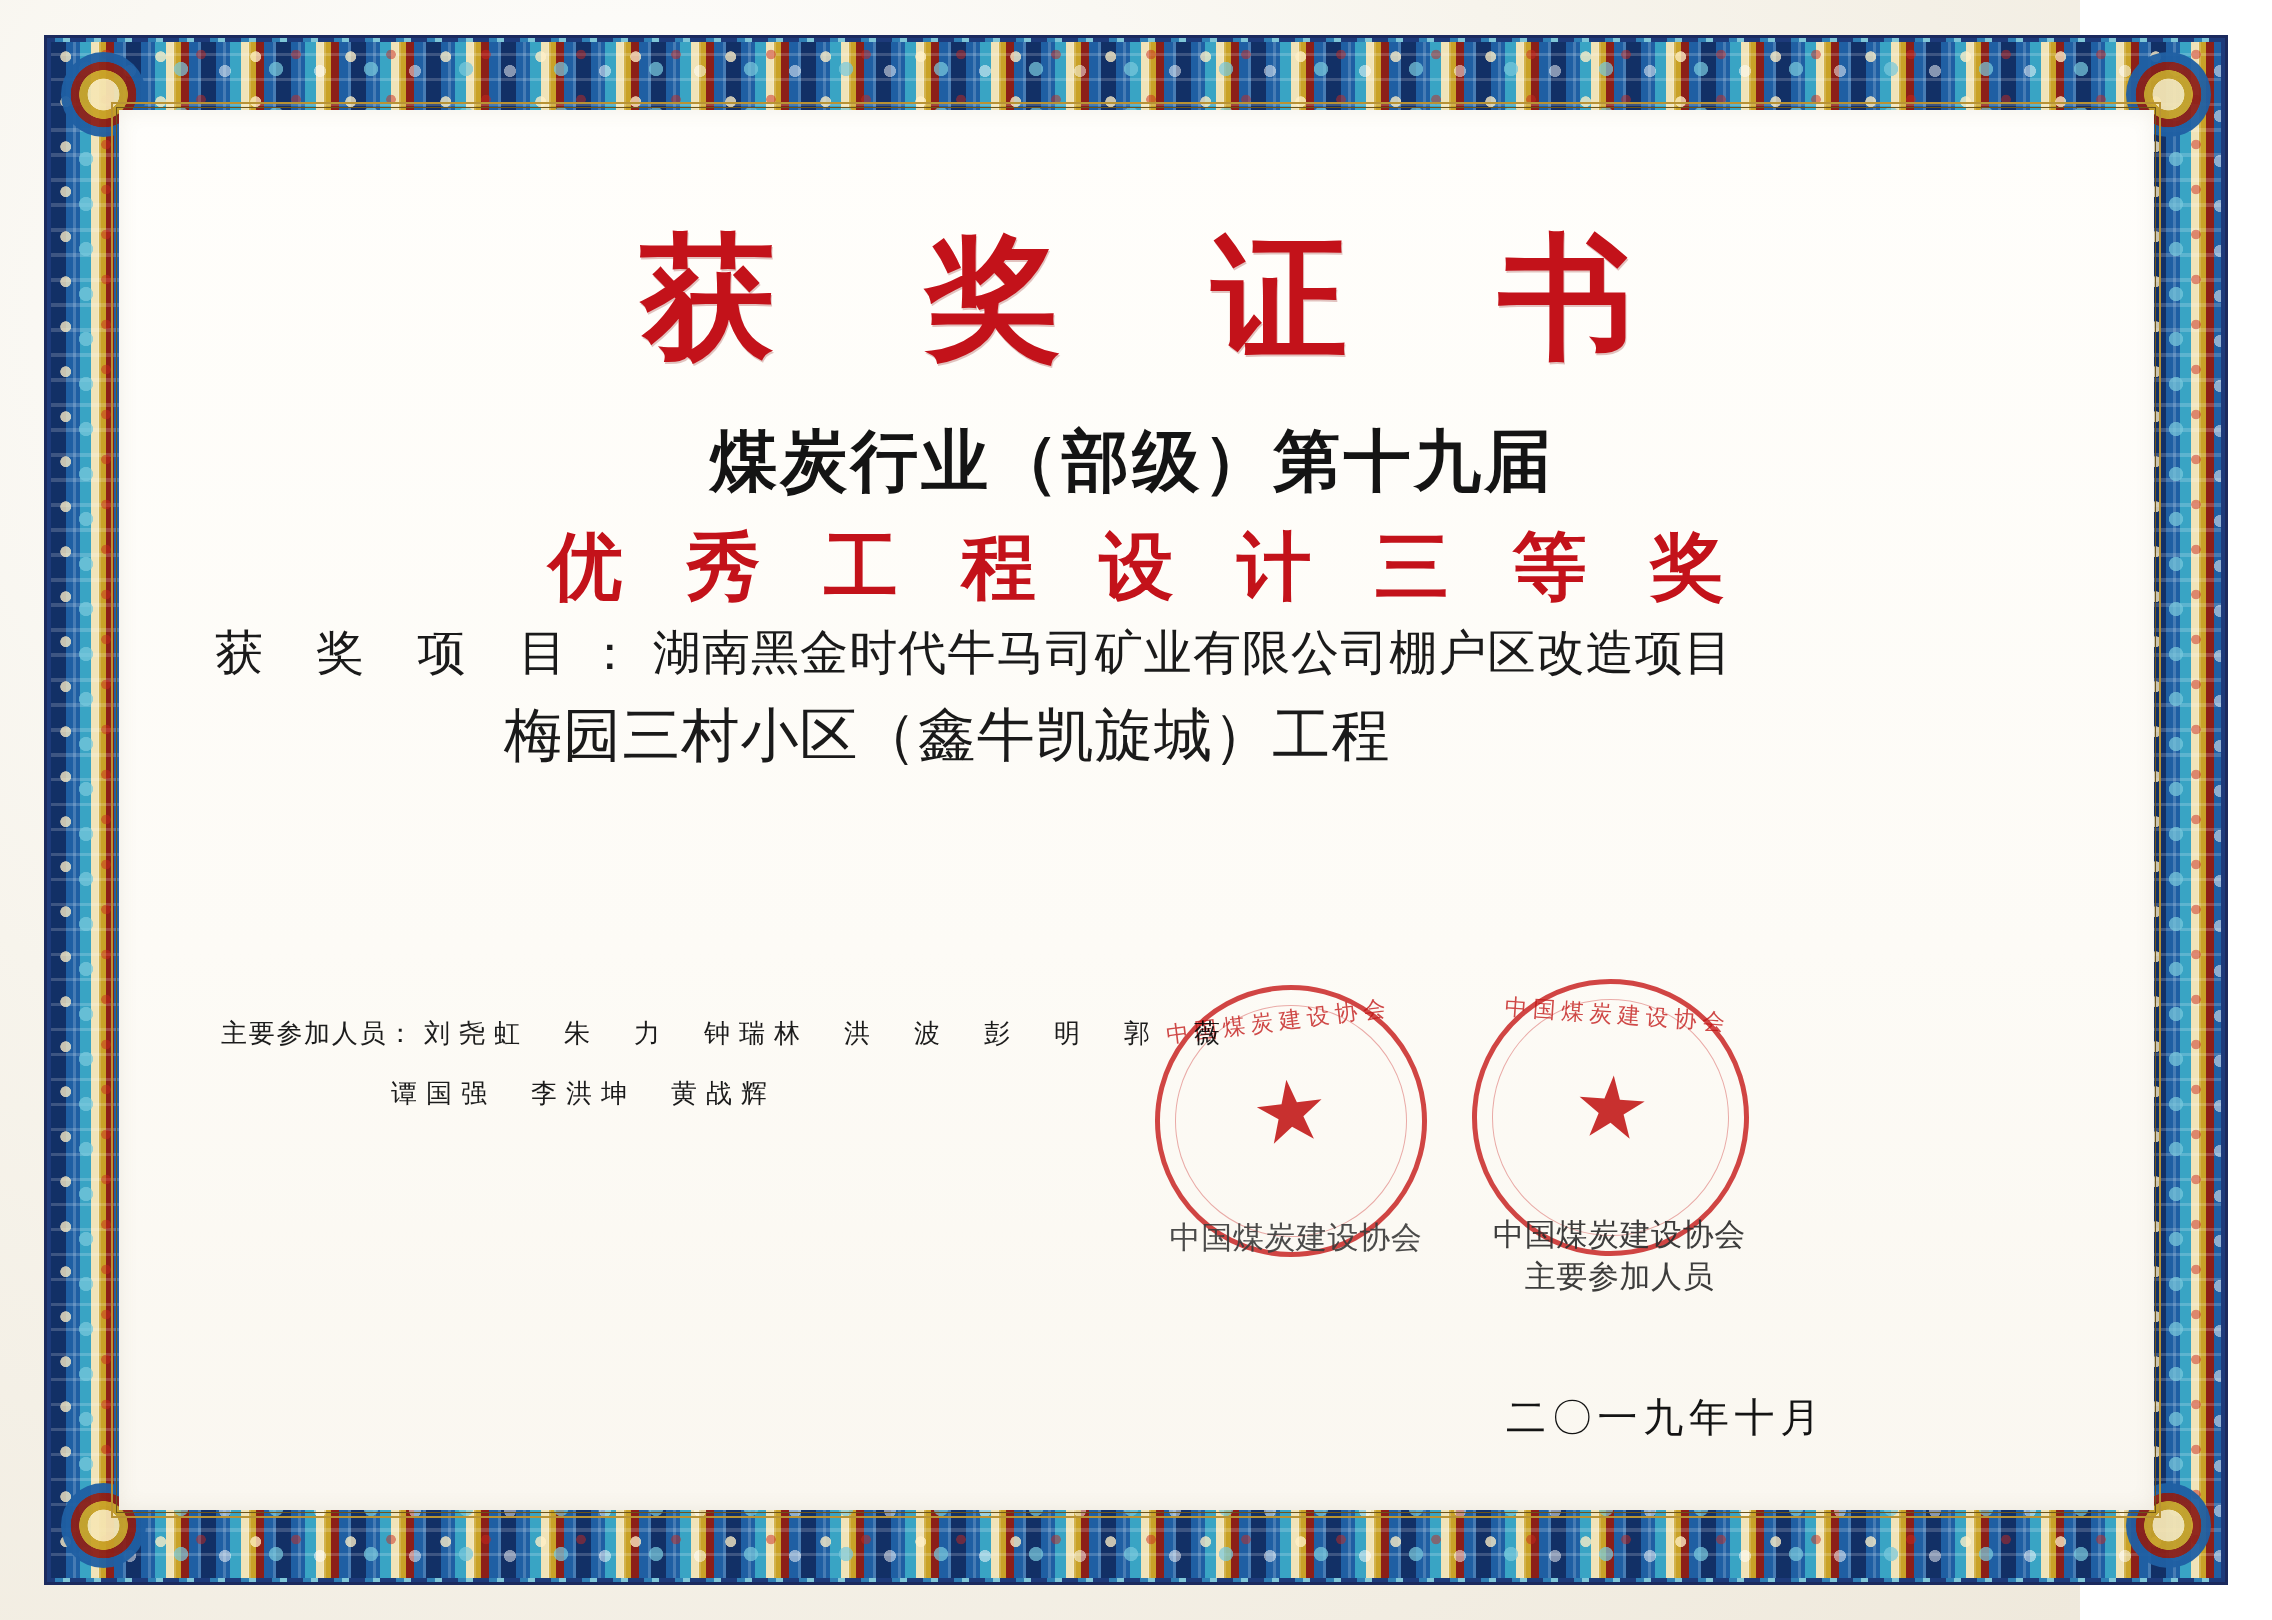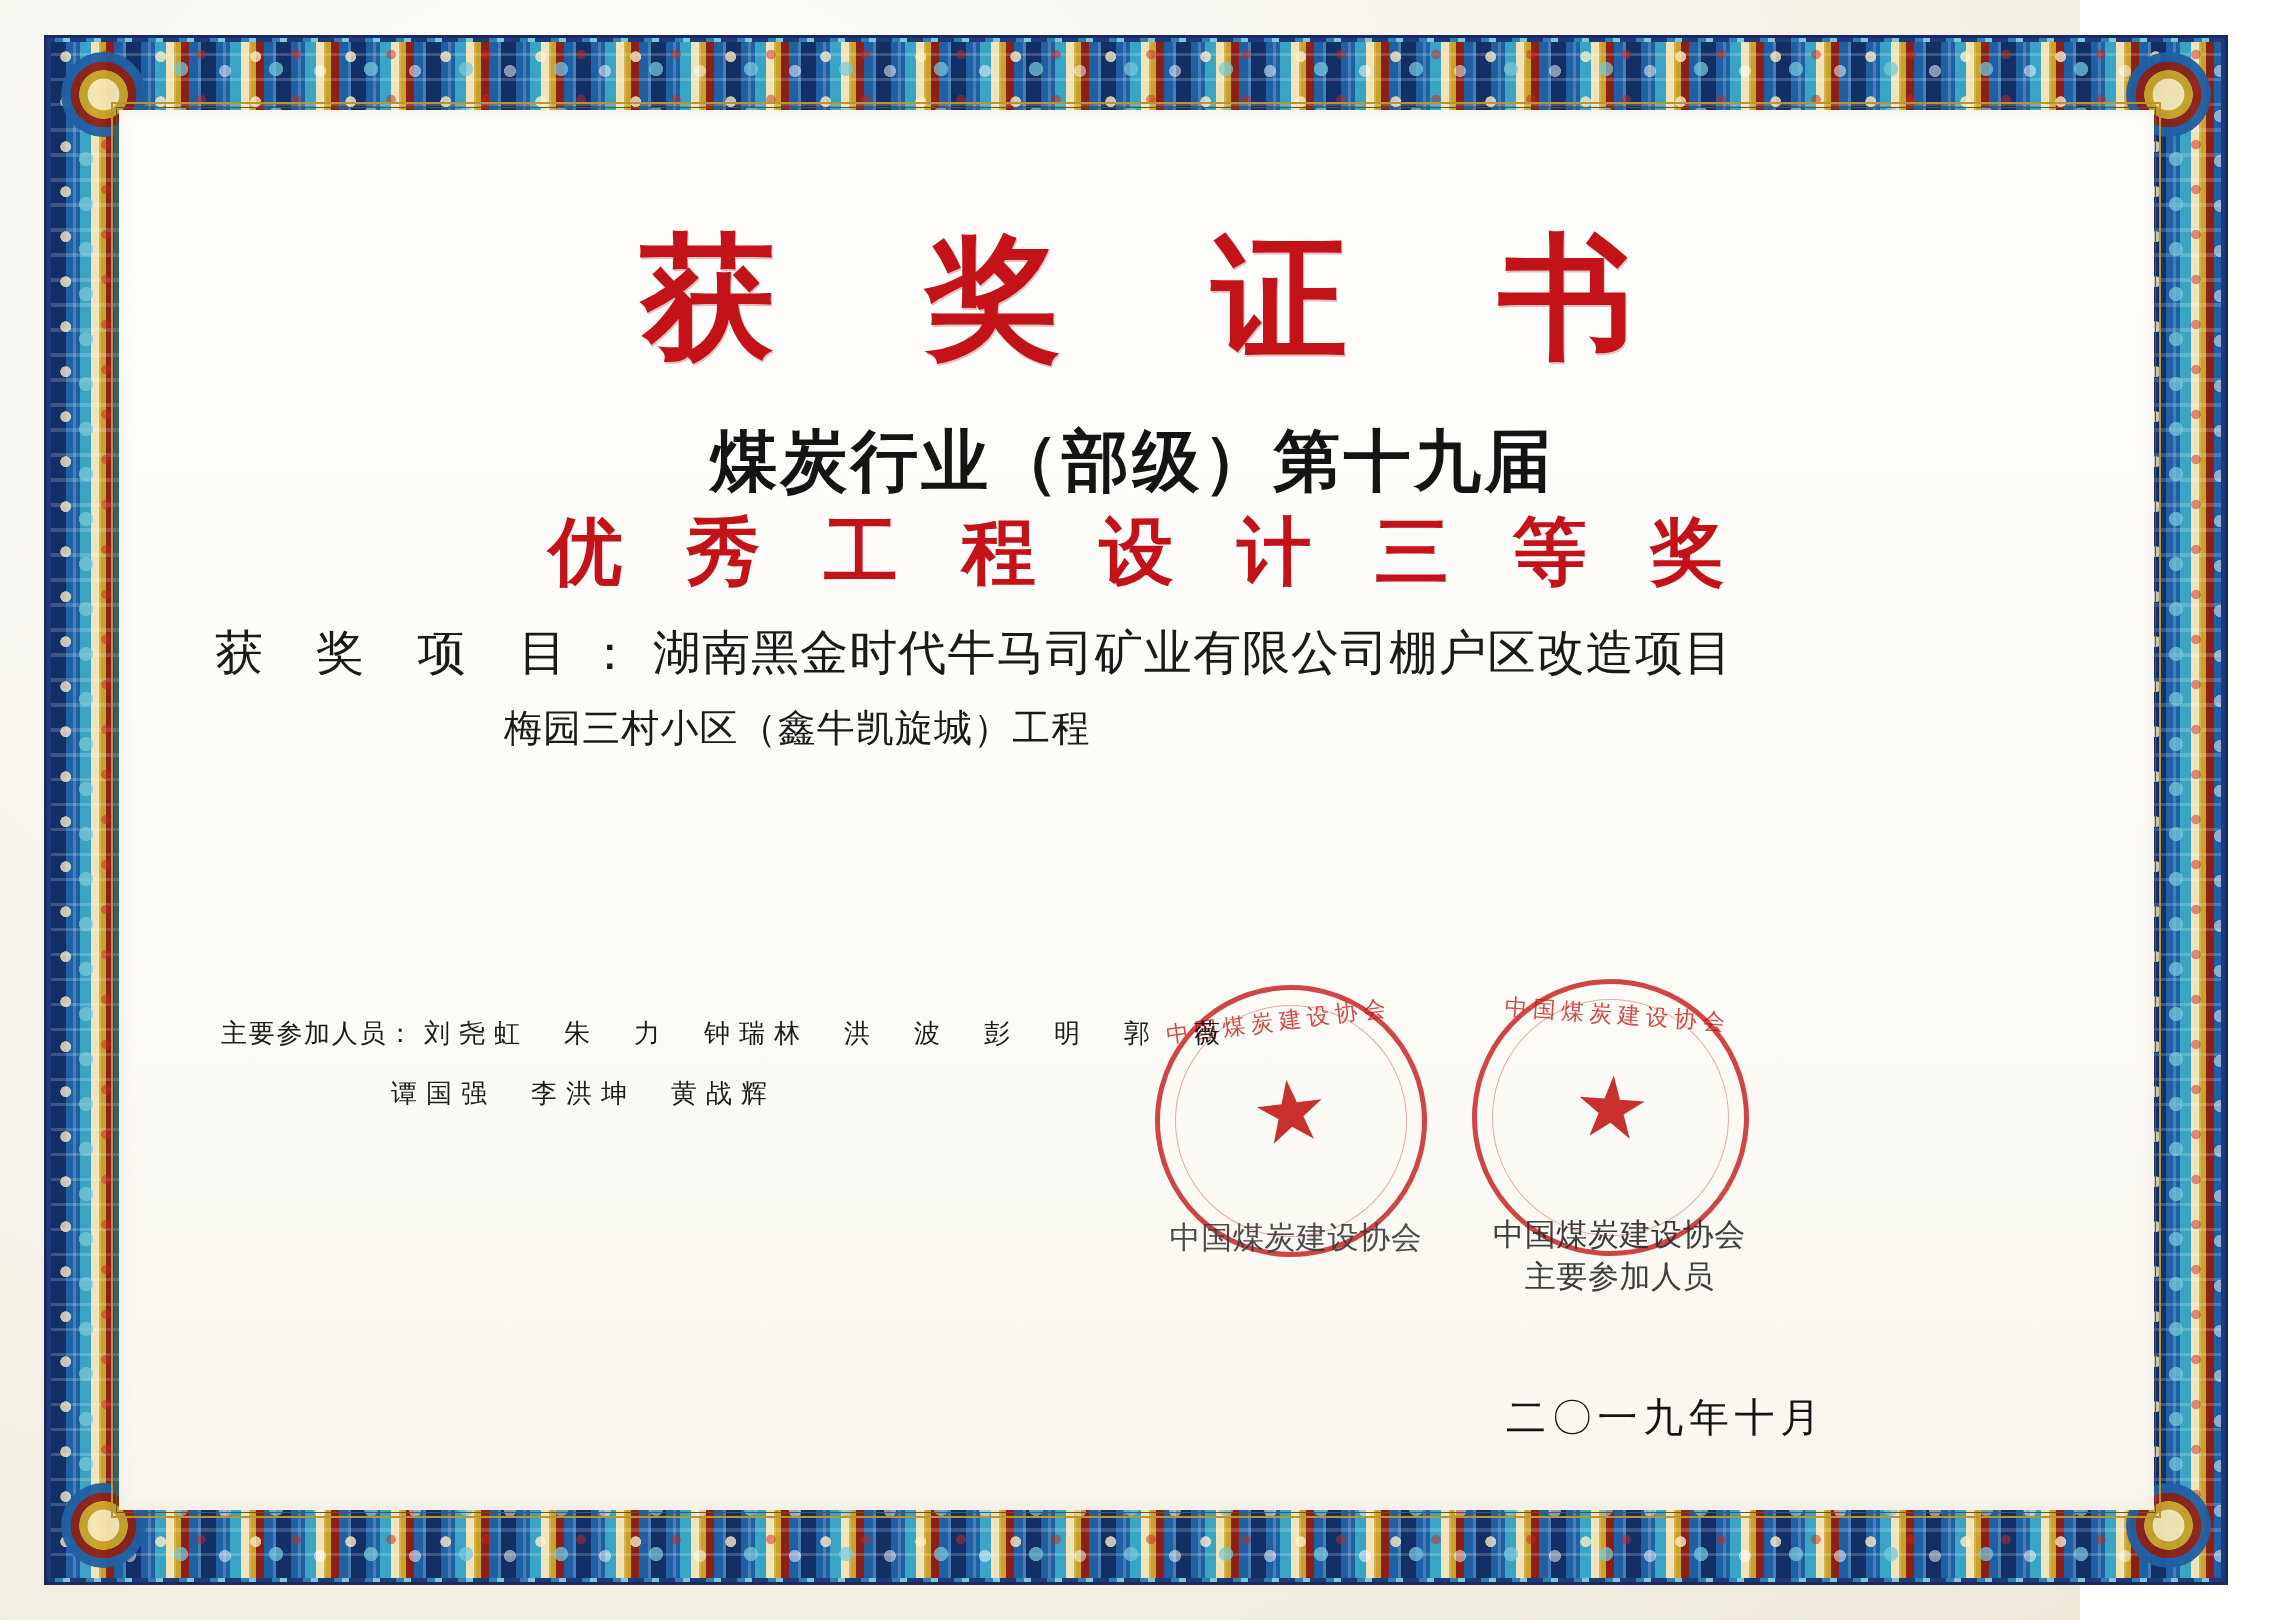--- a/index.html
+++ b/index.html
@@ -156,21 +156,21 @@
     font-weight: 700;
     font-size: 67px;
     letter-spacing: 3.4px;
     line-height: 1;
   }
 
   .subtitle-2 {
     position: absolute;
     left: 0;
     right: 0;
-    top: 404px;
+    top: 419px;
     text-align: center;
     color: #c3121a;
     font-family: "DejaVu Serif", "Liberation Serif", serif;
     font-weight: 700;
     font-size: 74px;
     letter-spacing: 19px;
     text-indent: 19px;
     line-height: 1;
   }
 
@@ -195,22 +195,22 @@
     white-space: nowrap;
   }
 
   .row-project { top: 515px; }
   .row-project-cont {
     position: absolute;
     left: 96px;
     right: 96px;
     top: 597px;
     color: #1a1a1a;
-    font-family: Liberation Serif, serif;
-    font-size: 38px;
+    font-family: Liberation Mono, monospace;
+    font-size: 58px;
     letter-spacing: 1.1px;
     padding-left: 289px;
     line-height: 1.15;
   }
   .row-unit { top: 682px; }
 
   
   .participants {
     position: absolute;
     left: 102px;

